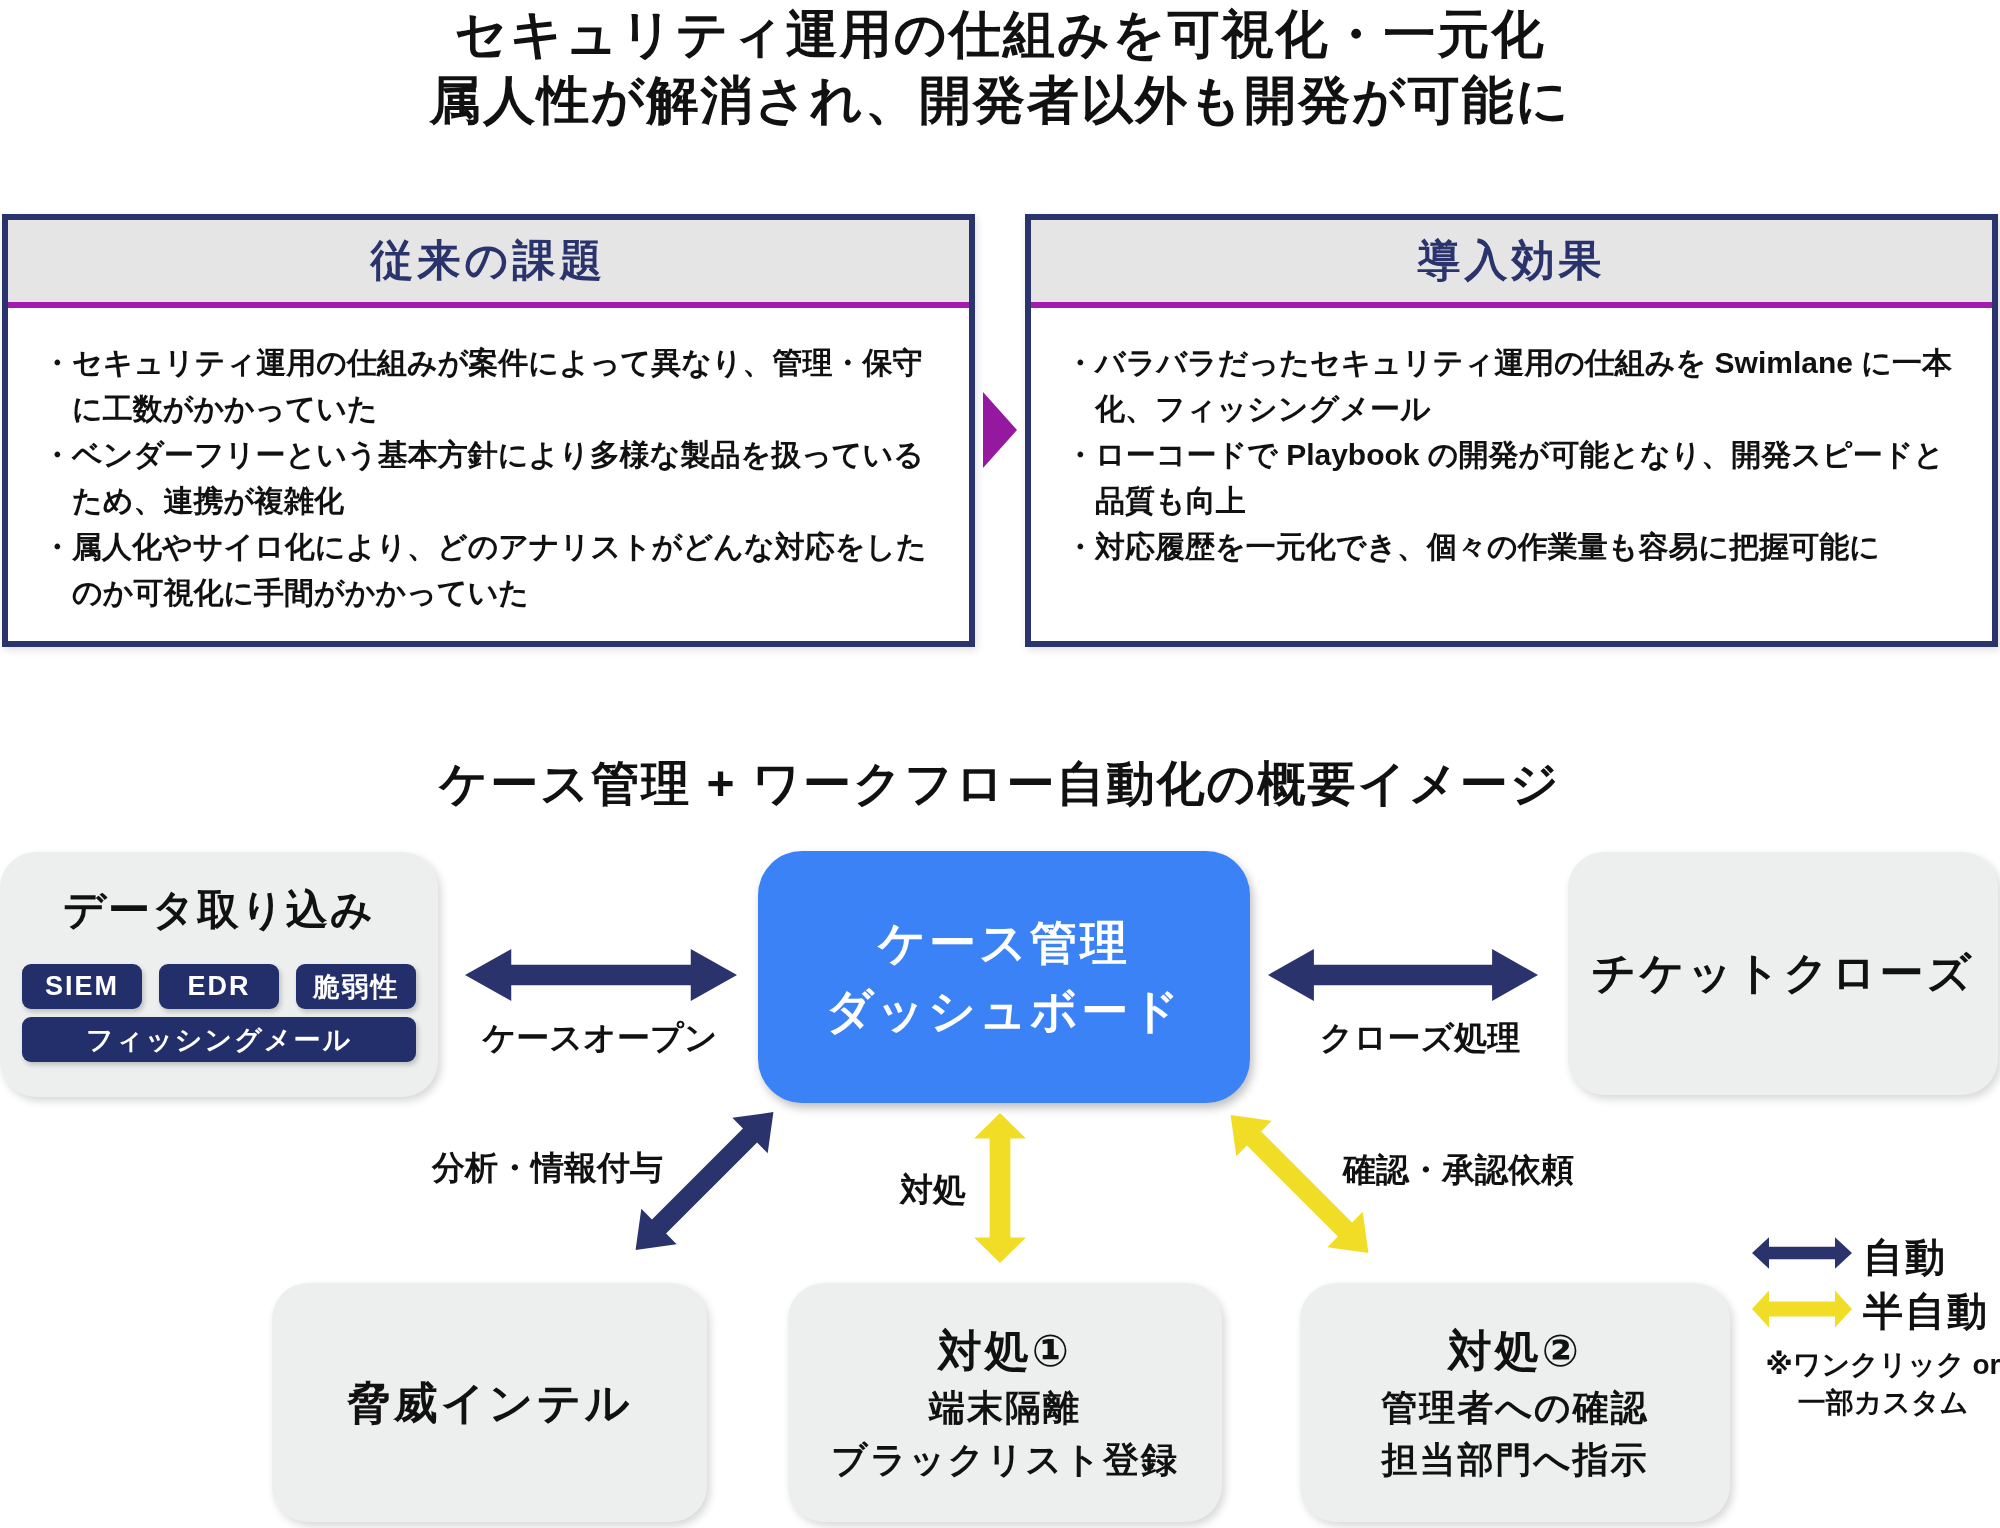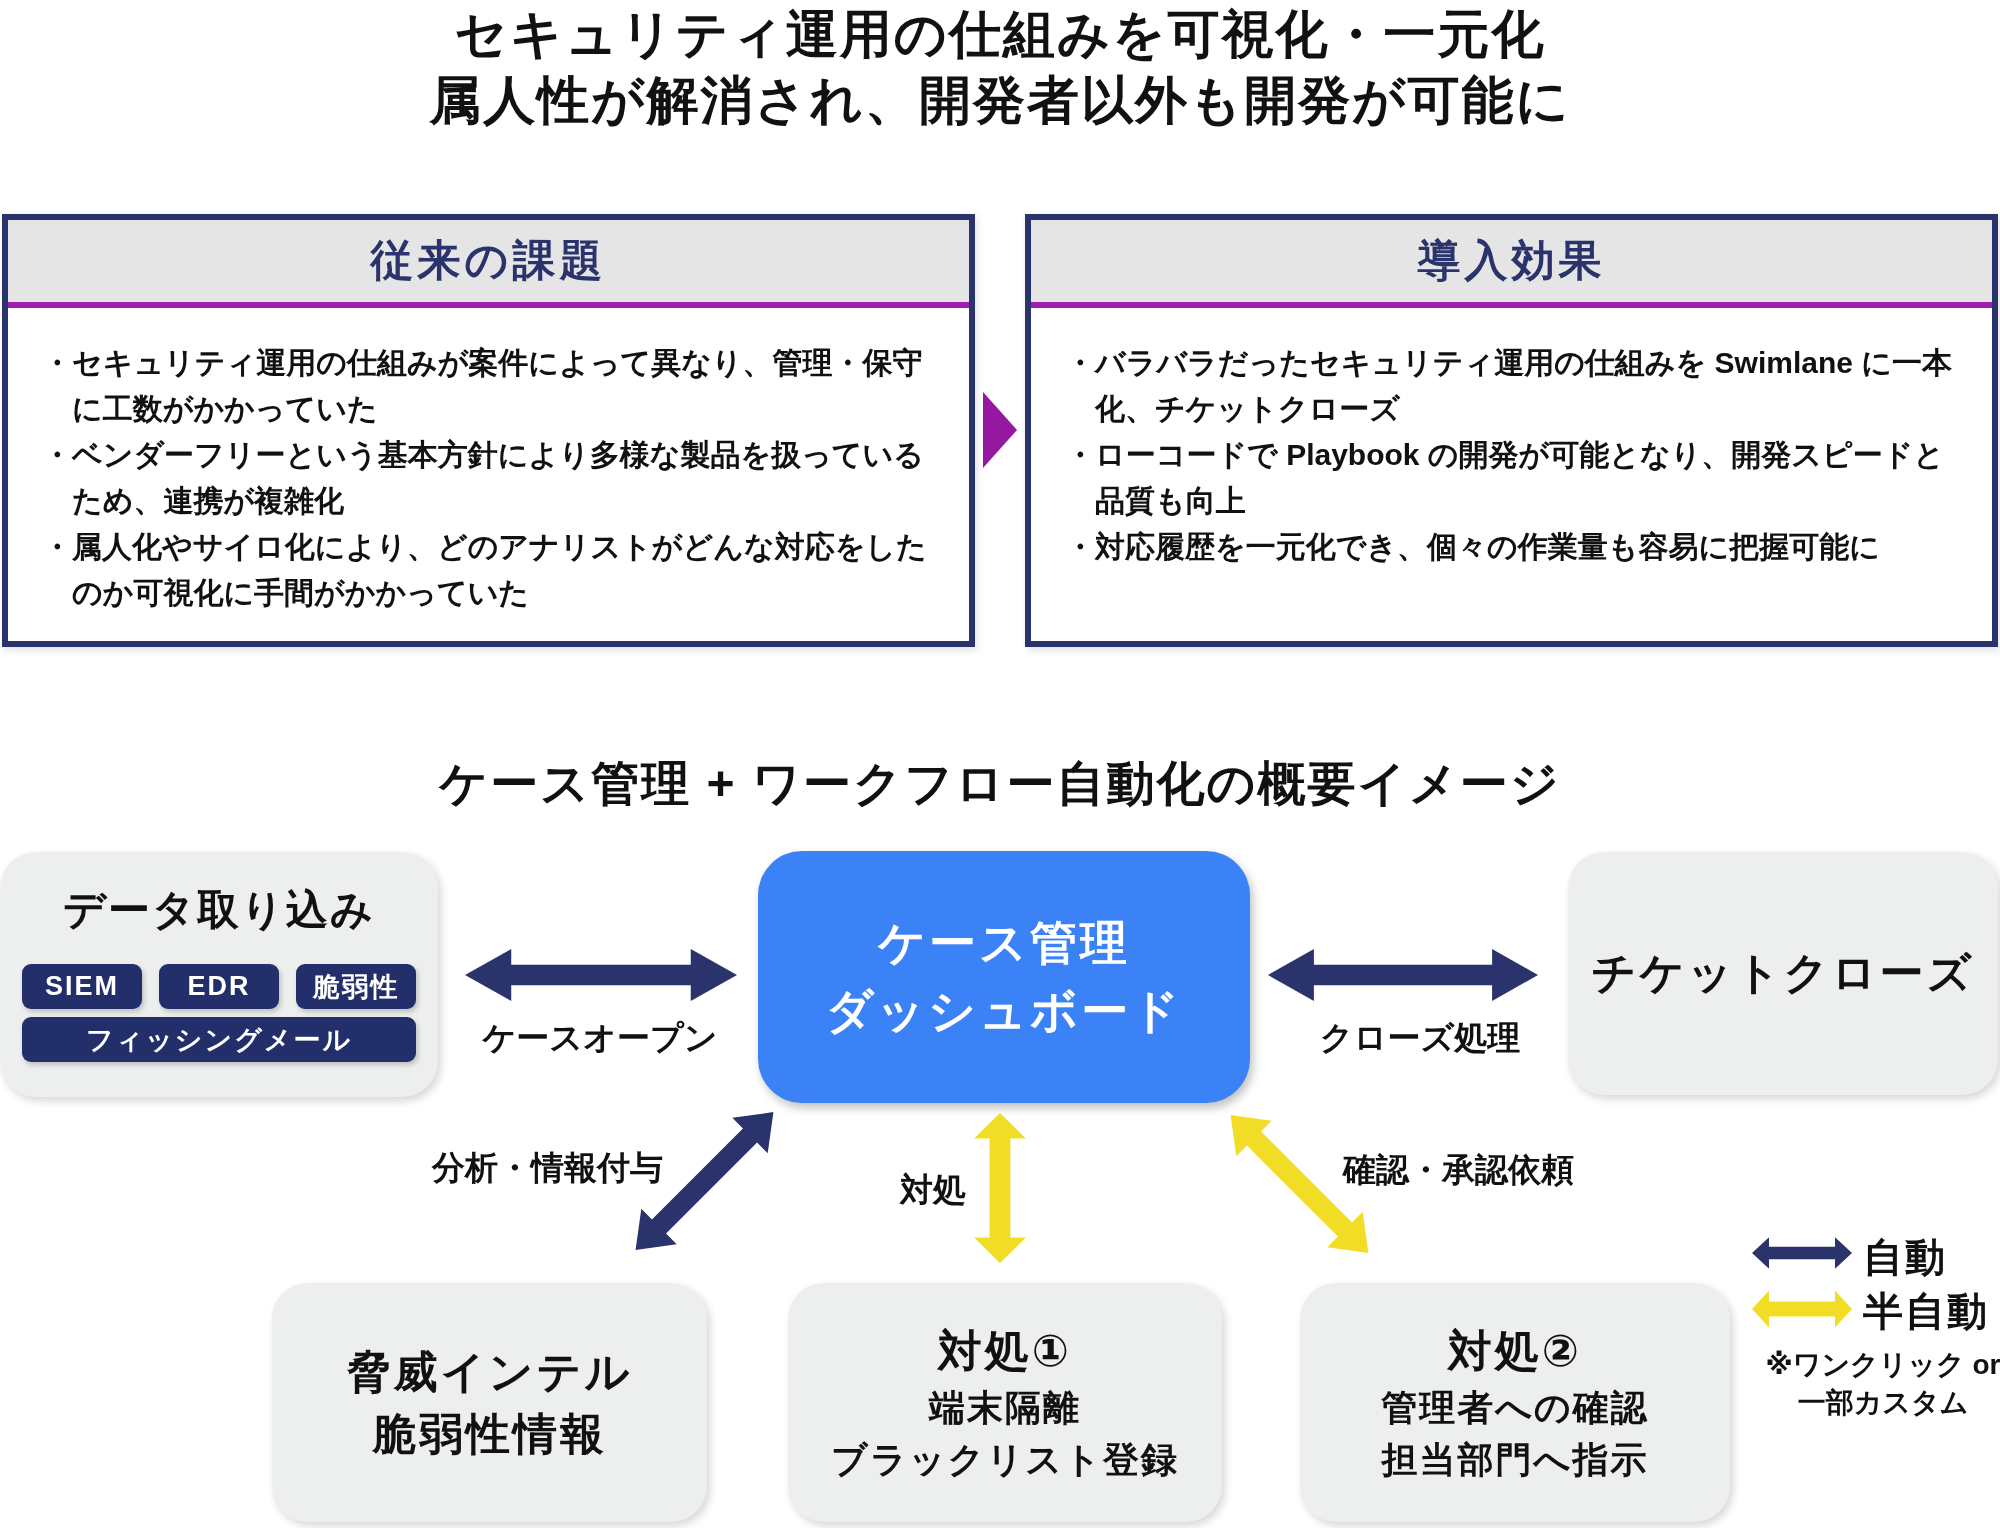--- a/index.html
+++ b/index.html
@@ -84,21 +84,21 @@
     </div>
   </div>
 
   <div class="abs tri-right" style="left:983px;top:392px;"></div>
 
   <div class="abs panel" style="left:1025px;top:214px;width:961px;height:421px;">
     <div class="panel-header">導入効果</div>
     <div class="panel-body">
       <div class="bullet">
         <span class="marker">・</span>
-        <span class="btext">バラバラだったセキュリティ運用の仕組みを Swimlane に一本化、チケットクローズ</span>
+        <span class="btext">バラバラだったセキュリティ運用の仕組みを Swimlane に一本化、フィッシングメール</span>
       </div>
       <div class="bullet">
         <span class="marker">・</span>
         <span class="btext">ローコードで Playbook の開発が可能となり、開発スピードと品質も向上</span>
       </div>
       <div class="bullet">
         <span class="marker">・</span>
         <span class="btext">対応履歴を一元化でき、個々の作業量も容易に把握可能に</span>
       </div>
     </div>
@@ -149,21 +149,20 @@
     <polygon points="27,0 2,34 17,34 17,166 2,166 27,200 52,166 37,166 37,34 52,34" fill="#f2dd26"></polygon>
   </svg>
 
   <svg class="abs arrow" style="left:1202px;top:1157px;transform:rotate(45deg);" width="195" height="54" viewBox="0 0 200 54" preserveAspectRatio="none">
     <polygon points="0,27 34,2 34,17 166,17 166,2 200,27 166,52 166,37 34,37 34,52" fill="#f2dd26"></polygon>
   </svg>
   <div class="abs flow-label" style="left:1343px;top:1148px;">確認・承認依頼</div>
 
   <div class="abs soft-box center bottom-box" style="left:272px;top:1283px;width:435px;height:239px;">
     <div class="big-box-title">脅威インテル</div>
-    <div class="big-box-title">脆弱性情報</div>
   </div>
 
   <div class="abs soft-box center bottom-box" style="left:788px;top:1283px;width:434px;height:239px;">
     <div class="big-box-title">対処①</div>
     <div class="big-box-sub">端末隔離</div>
     <div class="big-box-sub">ブラックリスト登録</div>
   </div>
 
   <div class="abs soft-box center bottom-box" style="left:1300px;top:1283px;width:430px;height:239px;">
     <div class="big-box-title">対処②</div>

